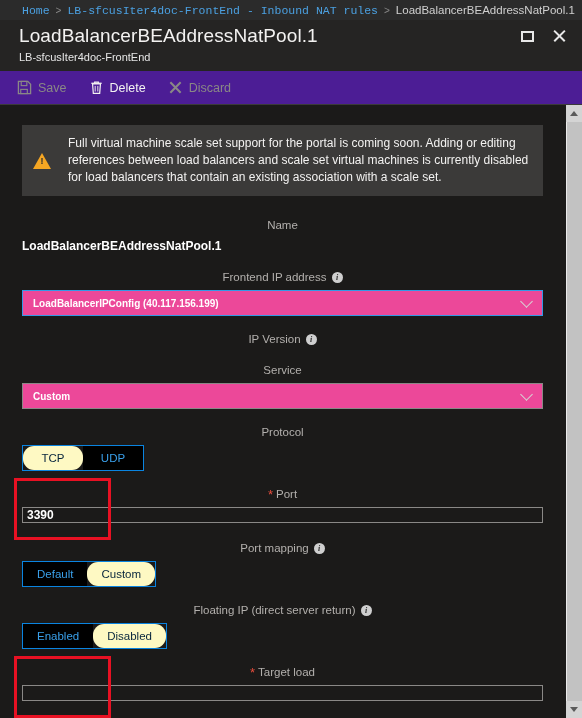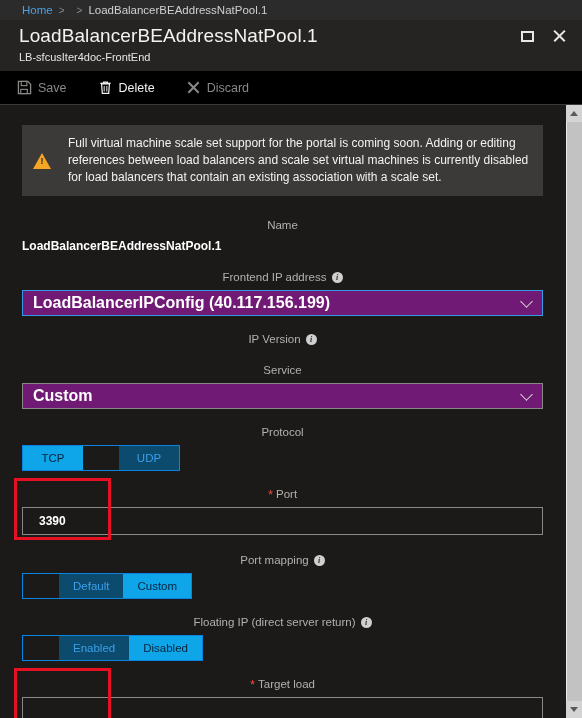--- a/index.html
+++ b/index.html
@@ -21,21 +21,21 @@
   .breadcrumb {
     height: 20px;
     background: #2b2b2b;
     display: flex; align-items: center;
     padding: 0 0 0 22px;
     font-size: 11.5px;
     white-space: nowrap;
     overflow: hidden;
     flex: 0 0 auto;
   }
-  .crumb-link { color: #4ba0e1; }
+  .crumb-link { color: #4ba0e1; font-family: Liberation Mono, monospace; }
   .crumb-current { color: #d0d0d0; }
   .crumb-sep { color: #888; margin: 0 6px; font-size: 10px; }
 
   
   .header {
     background: #252423;
     padding: 4px 0 6px 0;
     flex: 0 0 auto;
     position: relative;
   }
@@ -58,22 +58,22 @@
   .blade-subtitle {
     font-size: 11px; color: #e6e6e6; font-weight: normal;
     padding: 2px 0 0 19px; line-height: 15px;
   }
 
   
   .cmdbar {
     display: flex; align-items: center;
     height: 34px;
     padding: 0 0 0 17px;
-    gap: 9px;
-    background: #000000;
+    gap: 0px;
+    background: #4c1d95;
     border-bottom: 1px solid #3b3a39;
     flex: 0 0 auto;
   }
   .cmd {
     display: flex; align-items: center; gap: 6px;
     padding: 0 12px 0 0; margin-right: 10px;
     font-size: 12.5px; cursor: pointer; height: 100%;
   }
   .cmd.disabled { color: #8a8886; cursor: default; }
   .cmd.enabled { color: #f3f2f1; }
@@ -112,43 +112,43 @@
   .flabel .req { color: #e74c3c; font-size: 13px; line-height: 10px; margin-right: -2px; }
   .info-ico {
     width: 11px; height: 11px; border-radius: 50%; background: #cfcfcf;
     color: #2b2b2b; font-size: 8px; font-weight: bold; font-style: italic;
     display: inline-flex; align-items: center; justify-content: center;
     font-family: "Liberation Serif", serif; line-height: 1; flex: 0 0 11px;
   }
   .fvalue-static { font-size: 12px; color: #ffffff; font-weight: bold; line-height: 16px; }
 
   .selectbox {
-    height: 26px; background: #701a75; border: 1px solid #8a8886;
+    height: 26px; background: #ec4899; border: 1px solid #8a8886;
     display: flex; align-items: center; padding: 0 8px 0 10px;
-    font-size: 16px; color: #ffffff; cursor: pointer;
+    font-size: 10px; color: #ffffff; cursor: pointer;
   }
   .selectbox.focused { border: 1px solid #3399e6; }
   .selectbox .sel-text { flex: 1 1 auto; font-weight: bold; white-space: nowrap; overflow: hidden; }
   .chev { width: 9px; height: 9px; border-right: 1.6px solid #d6d6d6; border-bottom: 1.6px solid #d6d6d6;
           transform: rotate(45deg); margin: -4px 3px 0 0; flex: 0 0 auto; }
 
   .textbox {
-    height: 28px; background: #1b1a19; border: 1px solid #8a8886;
-    display: flex; align-items: center; padding: 0 16px;
+    height: 16px; background: #1b1a19; border: 1px solid #8a8886;
+    display: flex; align-items: center; padding: 0 4px;
     font-size: 12px; color: #ffffff; font-weight: bold; cursor: text;
   }
 
   
   .toggle-group { display: inline-flex; border: 1px solid #0a84e0; }
   .tbtn {
     min-width: 60px; height: 24px; display: flex; align-items: center; justify-content: center;
     font-size: 11.5px; padding: 0 14px; cursor: pointer;
   }
-  .tbtn.on { background: #0ea5e9; color: #06243c; }
-  .tbtn.off { background: #0c4a6e; color: #3aa0ea; margin-left: 36px; }
+  .tbtn.on { background: #fef9c3; color: #06243c; border-radius: 11px; }
+  .tbtn.off { background: #000000; color: #3aa0ea; }
 
   
   .annot {
     position: absolute; border: 3px solid #e81123; pointer-events: none;
   }
 
   
   .scrollbar {
     width: 17px; flex: 0 0 17px; background: #d4d4d4;
     display: flex; flex-direction: column; align-items: center;
@@ -161,20 +161,21 @@
   .sb-thumb { width: 15px; height: 100%; background: #c2c2c2; cursor: pointer; }
 </style>
 </head>
 <body>
 
 <div class="blade">
 
   <div class="breadcrumb">
     <span class="crumb-link">Home</span>
     <span class="crumb-sep">&gt;</span>
+    <span class="crumb-link">LB-sfcusIter4doc-FrontEnd - Inbound NAT rules</span>
     <span class="crumb-sep">&gt;</span>
     <span class="crumb-current">LoadBalancerBEAddressNatPool.1</span>
   </div>
 
   <div class="header">
     <div class="title-row">
       <div class="blade-title">LoadBalancerBEAddressNatPool.1</div>
       <div class="win-btns">
         <div class="win-btn">
           <span class="restore-glyph"></span>

